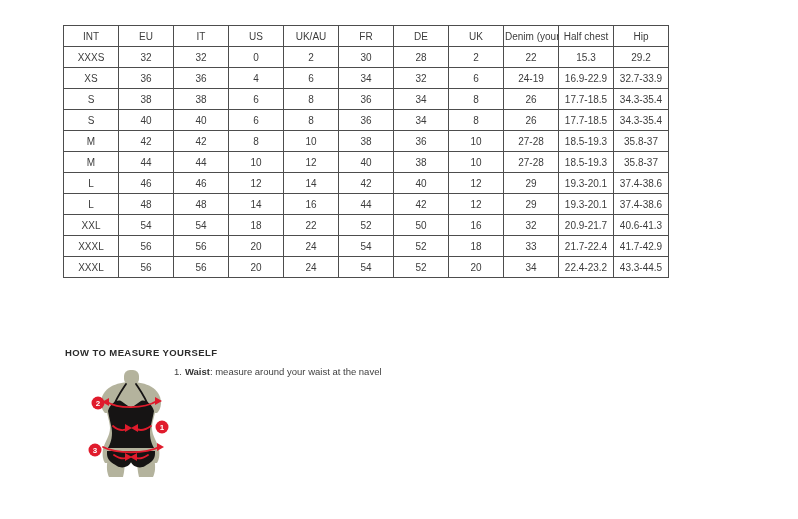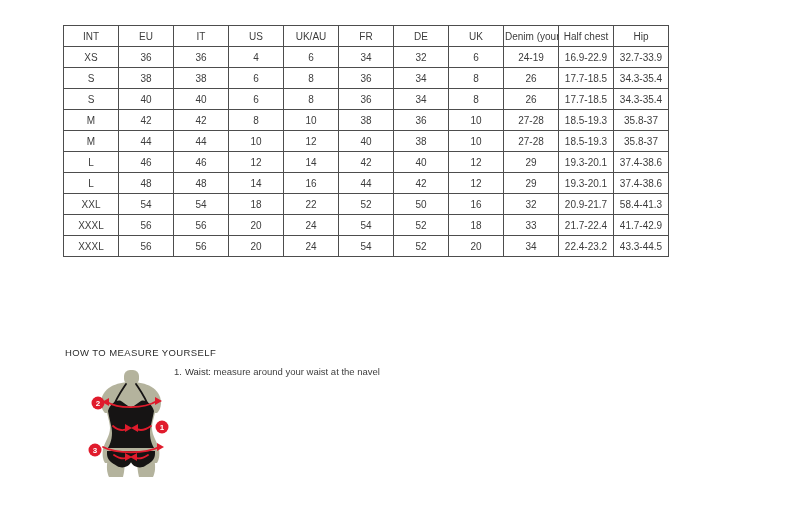--- a/index.html
+++ b/index.html
@@ -27,39 +27,39 @@
     border:1px solid var(--border);
     height:21px;padding:0 1px;
     text-align:center;vertical-align:middle;
     font-size:10px;font-weight:normal;color:var(--text);
     white-space:nowrap;overflow:hidden;
   }
 
   
   .measure-heading{
     position:absolute;left:65px;top:347px;margin:0;
-    font-size:9.5px;font-weight:normal;letter-spacing:.4px;color:#2b2b2b;
+    font-size:9.5px;font-weight:bold;letter-spacing:.4px;color:#2b2b2b;
   }
   .figure{position:absolute;left:84px;top:370px;width:100px;height:115px;}
   .body-fill{fill:var(--mannequin);}
   .garment-fill{fill:var(--garment);}
   .garment-stroke{stroke:var(--garment);stroke-width:1.8;fill:none;stroke-linecap:round;}
   .red-stroke{stroke:var(--red);stroke-width:1.8;fill:none;stroke-linecap:round;}
   .red-fill{fill:var(--red);}
   .badge-num{fill:#ffffff;font-family:"Liberation Sans",sans-serif;font-size:8px;font-weight:bold;text-anchor:middle;}
 
   ol.steps{
     position:absolute;left:174px;top:366px;margin:0;padding:0;
     list-style:none;
   }
   ol.steps li{
     font-size:9.5px;line-height:12px;margin-bottom:6.5px;color:#3f3f3f;
   }
   ol.steps .num{margin-right:3px;}
-  ol.steps .term{font-weight:normal;color:#333;}
+  ol.steps .term{font-weight:bold;color:#333;}
 </style>
 </head>
 <body>
 
 <div class="page">
 
   <table class="size-table">
     <thead>
       <tr id="header-row">
           <th>INT</th>
@@ -70,20 +70,33 @@
           <th>FR</th>
           <th>DE</th>
           <th>UK</th>
           <th>Denim (your)</th>
           <th>Half chest</th>
           <th>Hip</th>
         </tr>
     </thead>
     <tbody id="table-body">
         <tr>
+          <td>XXXS</td>
+          <td>32</td>
+          <td>32</td>
+          <td>0</td>
+          <td>2</td>
+          <td>30</td>
+          <td>28</td>
+          <td>2</td>
+          <td>22</td>
+          <td>15.3</td>
+          <td>29.2</td>
+        </tr>
+        <tr>
           <td>XS</td>
           <td>36</td>
           <td>36</td>
           <td>4</td>
           <td>6</td>
           <td>34</td>
           <td>32</td>
           <td>6</td>
           <td>24-19</td>
           <td>16.9-22.9</td>
@@ -171,21 +184,21 @@
           <td>XXL</td>
           <td>54</td>
           <td>54</td>
           <td>18</td>
           <td>22</td>
           <td>52</td>
           <td>50</td>
           <td>16</td>
           <td>32</td>
           <td>20.9-21.7</td>
-          <td>58.4-41.3</td>
+          <td>40.6-41.3</td>
         </tr>
         <tr>
           <td>XXXL</td>
           <td>56</td>
           <td>56</td>
           <td>20</td>
           <td>24</td>
           <td>54</td>
           <td>52</td>
           <td>18</td>

